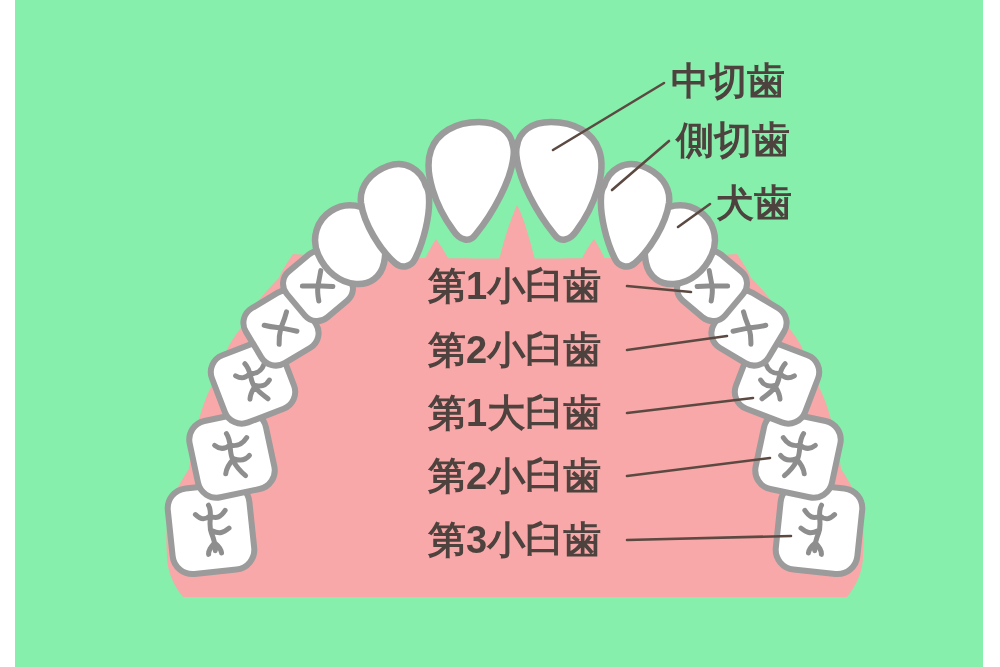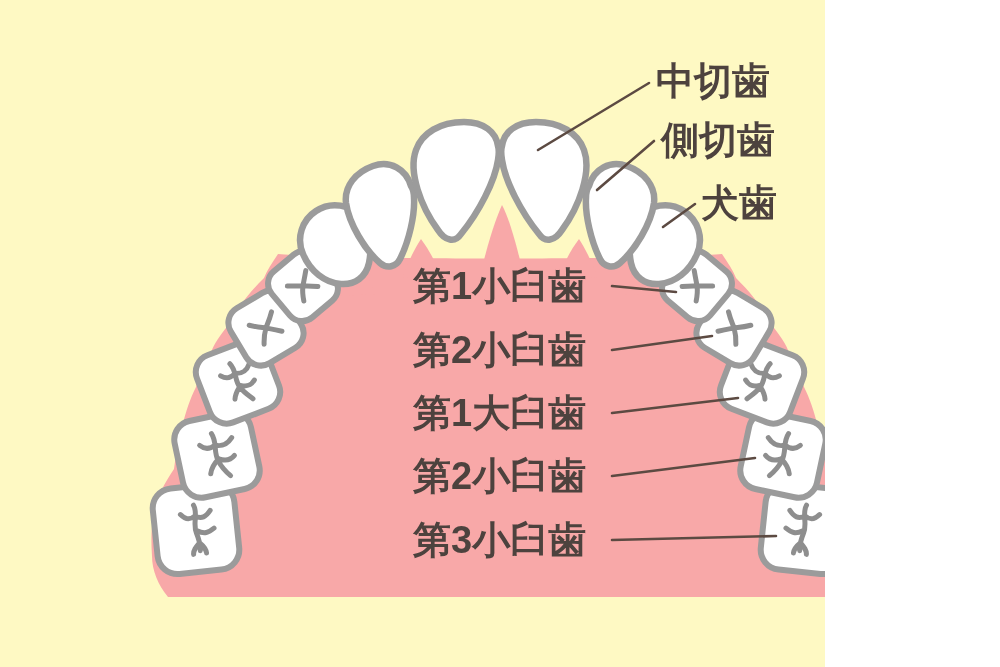--- a/index.html
+++ b/index.html
@@ -1,21 +1,22 @@
 <!DOCTYPE html>
 <html><head>
 <meta charset="utf-8">
 <style>
   html,body{margin:0;padding:0;background:#ffffff;}
   .stage{
     position:relative;
-    width:825px;height:667px;
-    background:#fef9c3;
+    width:968px;height:667px;
+    background:#86efac;
     overflow:hidden;
     font-family:"Liberation Sans","DejaVu Sans",sans-serif;
+    margin-left:15px;
   }
   svg{display:block;}
   .gum{fill:#F8A8A8;}
   .wedge{fill:#F8A8A8;}
   .tooth{fill:#ffffff;stroke:#9B9B9B;stroke-width:6.5;stroke-linejoin:round;}
   .tooth-rect{fill:#ffffff;stroke:#9B9B9B;stroke-width:6;stroke-linejoin:round;}
   .fissure{fill:none;stroke:#8E8E8E;stroke-width:5;stroke-linecap:round;stroke-linejoin:round;}
   .leader{stroke:#5C4A42;stroke-width:2.6;fill:none;stroke-linecap:round;}
   .lbl{
     font-family:"Liberation Sans","DejaVu Sans",sans-serif;

